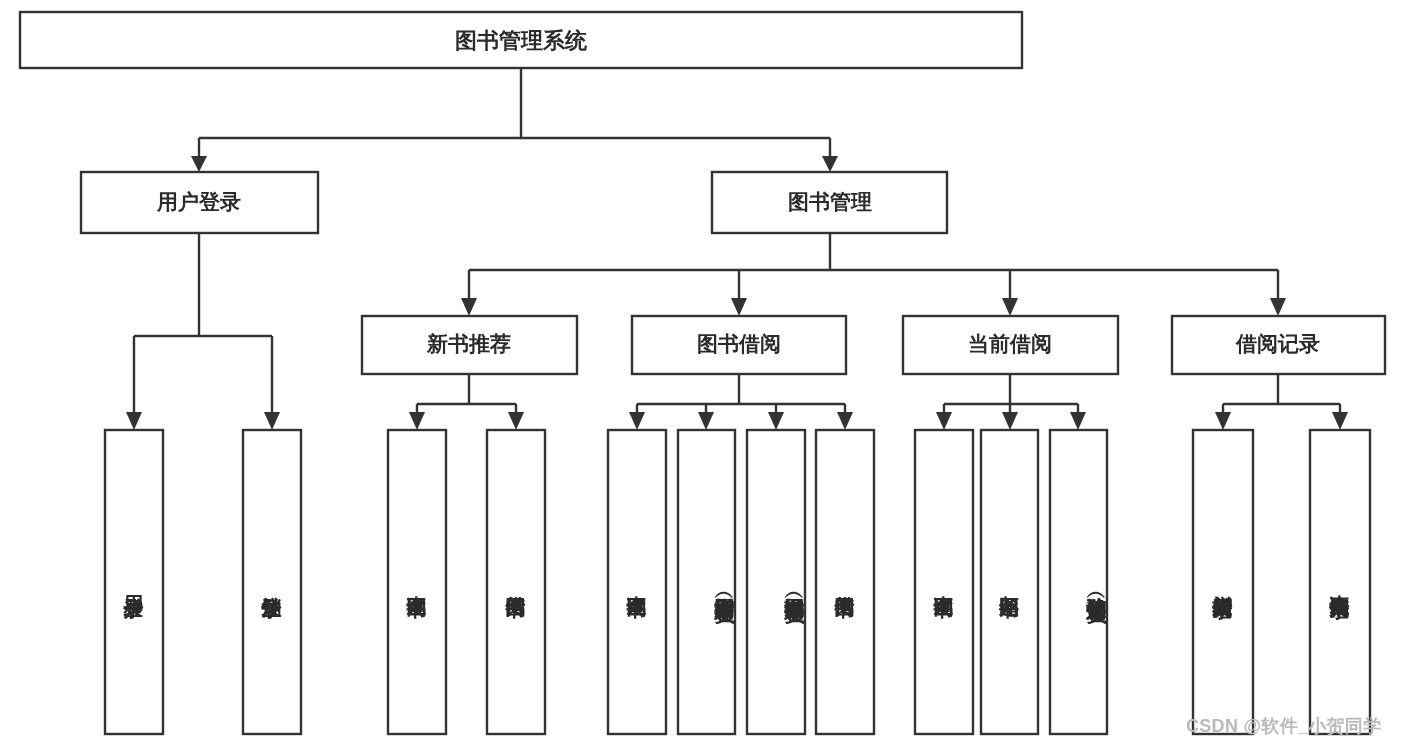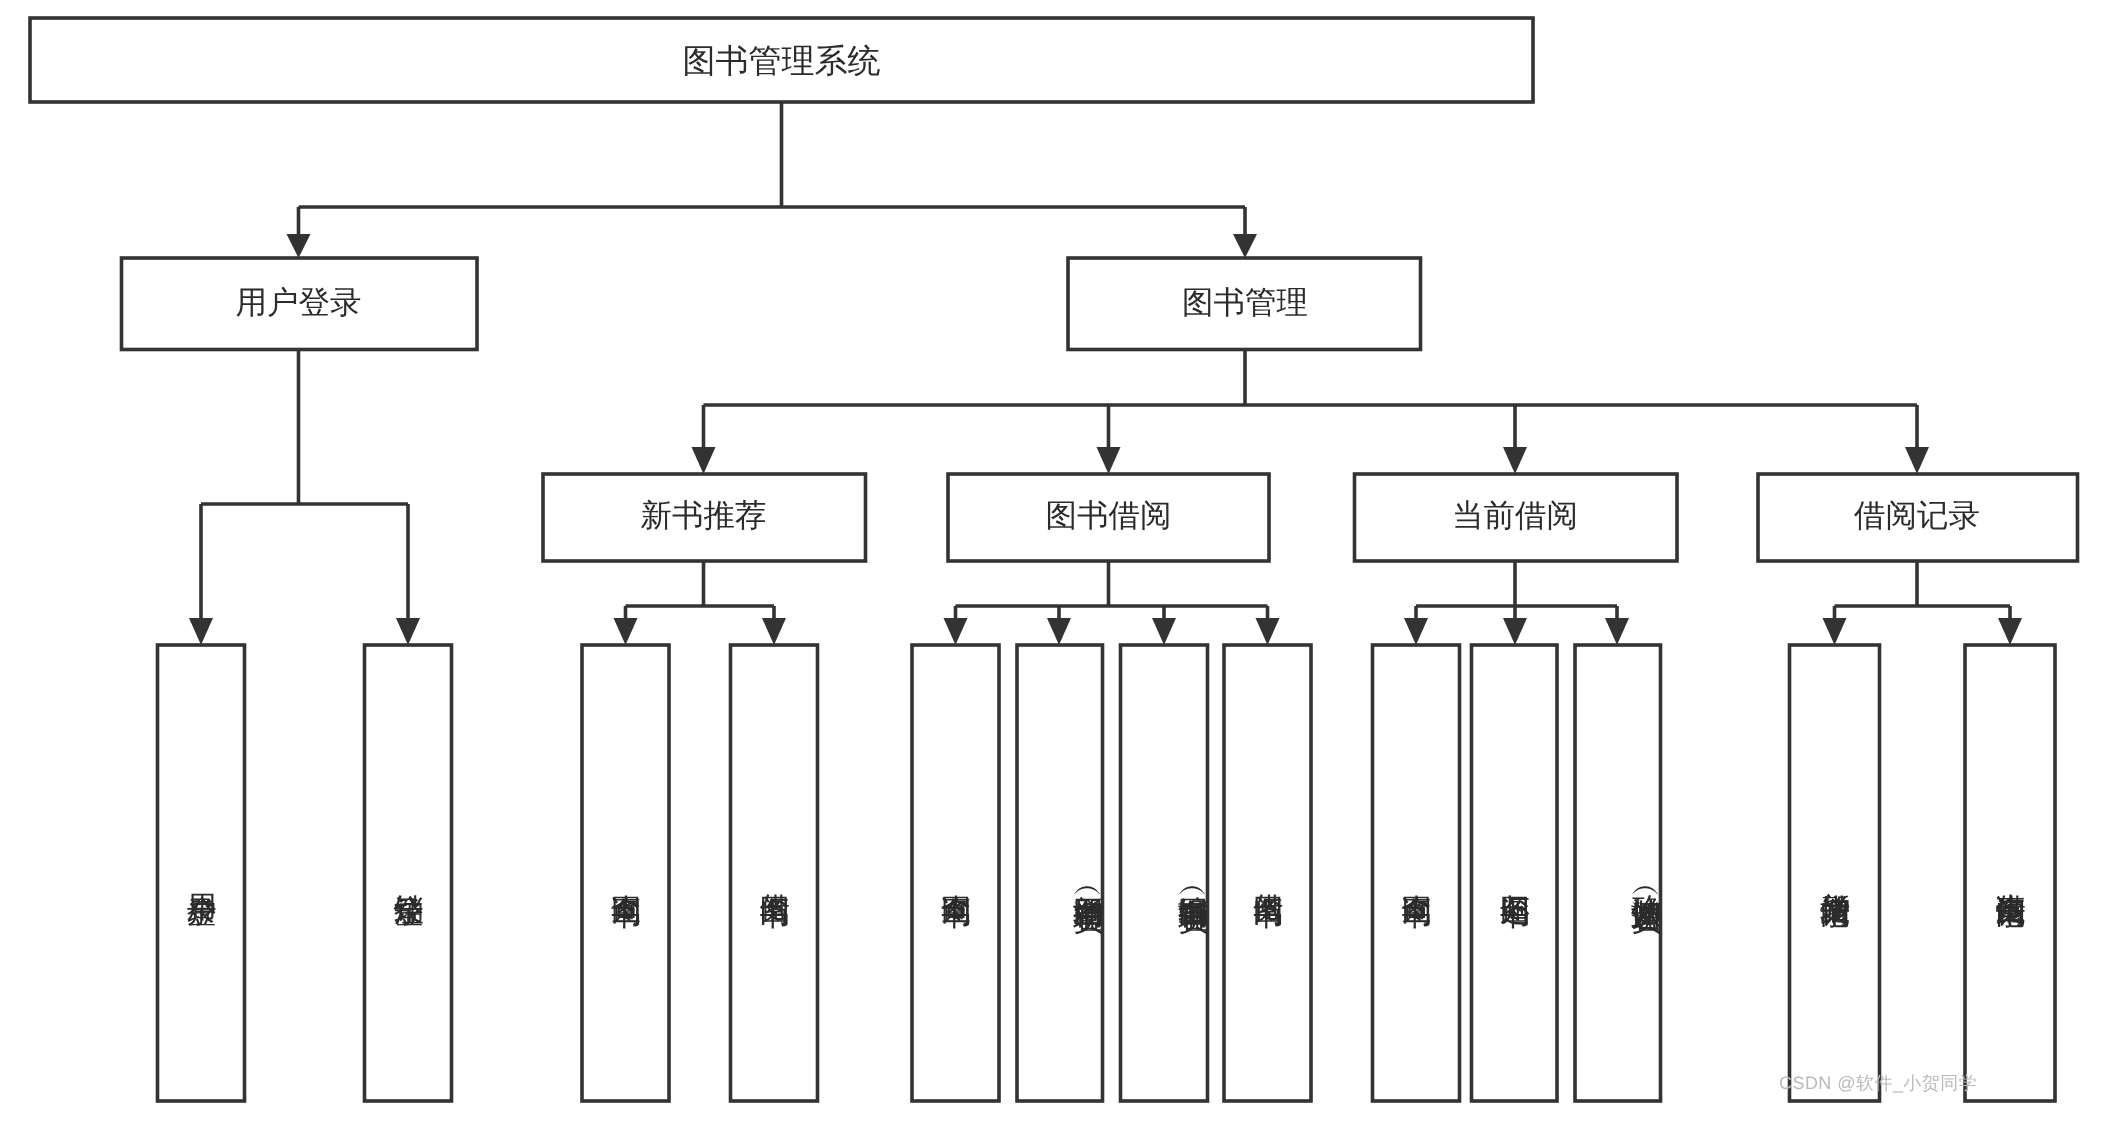--- a/index.html
+++ b/index.html
@@ -11,20 +11,21 @@
     width: 1405px;
     height: 747px;
     font-family: "Liberation Sans", "DejaVu Sans", sans-serif;
     overflow: hidden;
     position: relative;
   }
   #diagram-root {
     position: relative;
     width: 1405px;
     height: 580px;
+    font-weight: bold;
   }
   svg.diagram-canvas {
     position: absolute;
     top: 0;
     left: 0;
     width: 1405px;
     height: 747px;
   }
   .node-rect {
     fill: #ffffff;
@@ -63,21 +64,21 @@
     letter-spacing: 1px;
     text-align: center;
     white-space: nowrap;
     pointer-events: none;
   }
   .watermark {
     position: absolute;
     left: 1186px;
     top: 714px;
     font-family: "Liberation Sans", "DejaVu Sans", sans-serif;
-    font-size: 12px;
+    font-size: 18px;
     color: #b9b9b9;
     white-space: nowrap;
     letter-spacing: 0.3px;
   }
 </style>
 </head>
 <body>
 
 <div id="diagram-root">
 

